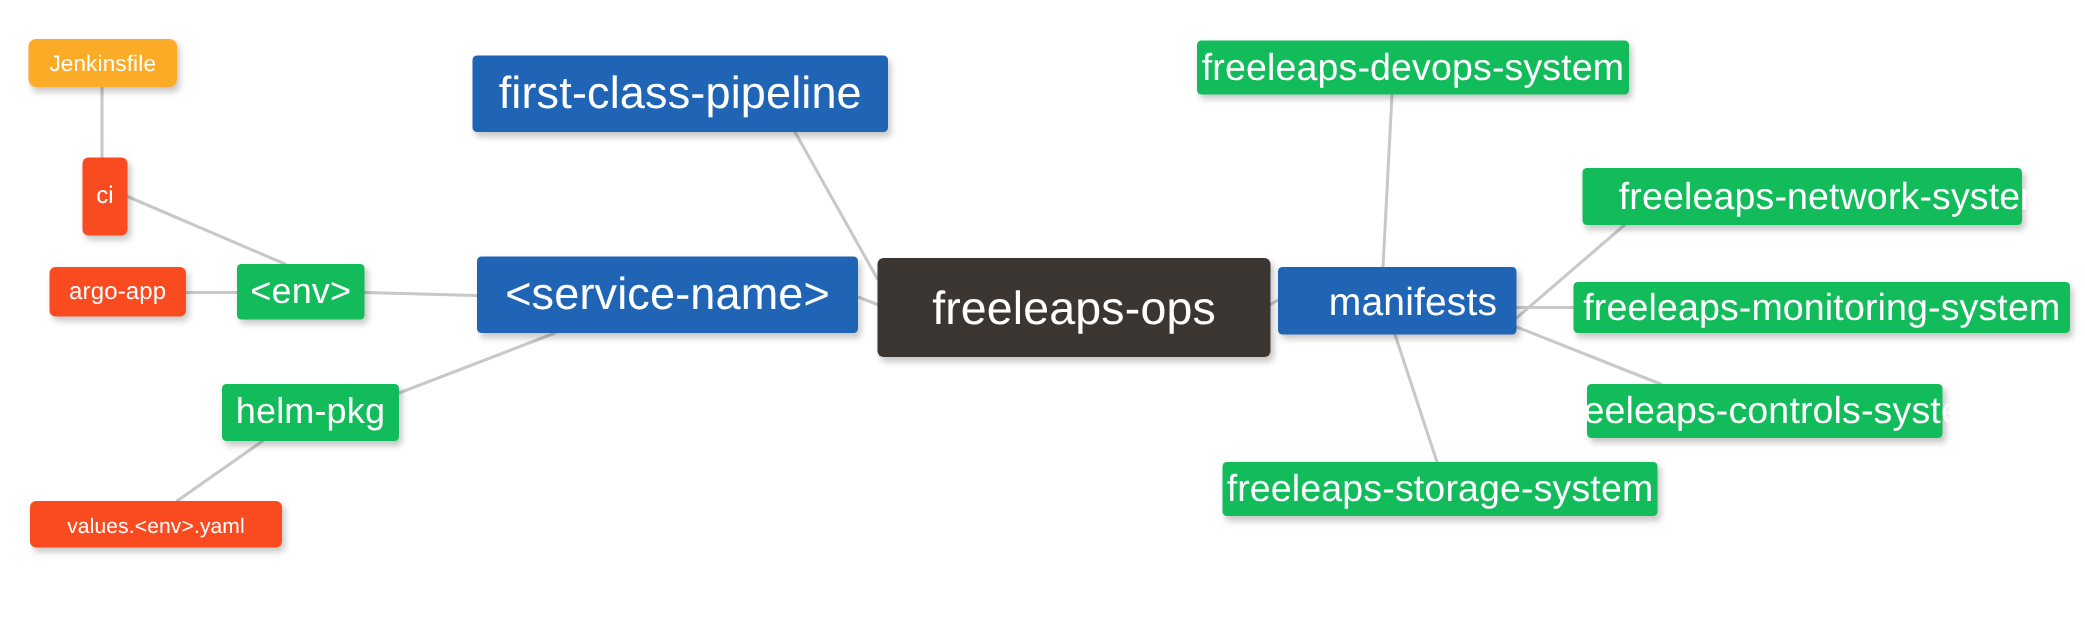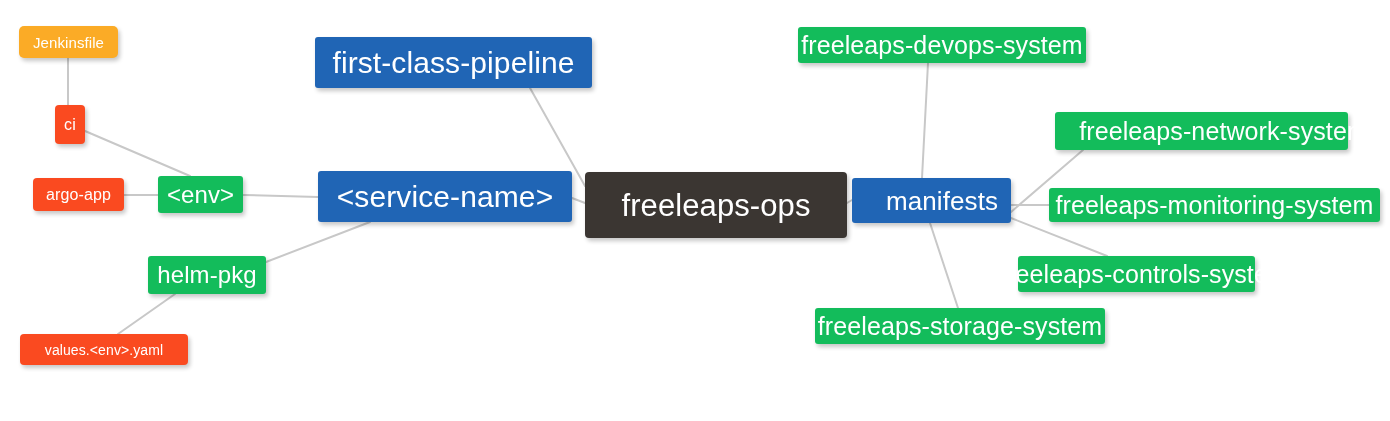--- a/index.html
+++ b/index.html
@@ -113,39 +113,39 @@
       </div>
       <div class="node n-green-mid" style="left: 158px; top: 176px; width: 85px; height: 37px;">
         <span>&lt;env&gt;</span>
       </div>
       <div class="node n-green-mid" style="left: 148px; top: 256px; width: 118px; height: 38px;">
         <span>helm-pkg</span>
       </div>
       <div class="node n-orange" style="left: 19px; top: 26px; width: 99px; height: 32px;">
         <span>Jenkinsfile</span>
       </div>
-      <div class="node n-red" style="left: 55px; top: 105px; width: 30px; height: 39px;">
+      <div class="node n-red" style="left: 55px; top: 105px; width: 30px; height: 52px;">
         <span>ci</span>
       </div>
       <div class="node n-red" style="left: 33px; top: 178px; width: 91px; height: 33px;">
         <span>argo-app</span>
       </div>
       <div class="node n-red-sm" style="left: 20px; top: 334px; width: 168px; height: 31px;">
         <span>values.&lt;env&gt;.yaml</span>
       </div>
       <div class="node n-green-lg" style="left: 798px; top: 27px; width: 288px; height: 36px;">
         <span>freeleaps-devops-system</span>
       </div>
       <div class="node n-green-lg" style="left: 1055px; top: 112px; width: 293px; height: 38px; padding-left: 44px;">
         <span>freeleaps-network-system</span>
       </div>
       <div class="node n-green-lg" style="left: 1049px; top: 188px; width: 331px; height: 34px;">
         <span>freeleaps-monitoring-system</span>
       </div>
-      <div class="node n-green-lg" style="left: 1018px; top: 256px; width: 237px; height: 36px; padding-left: 16px;">
+      <div class="node n-green-lg" style="left: 1058px; top: 256px; width: 237px; height: 36px; padding-left: 16px;">
         <span>freeleaps-controls-system</span>
       </div>
       <div class="node n-green-lg" style="left: 815px; top: 308px; width: 290px; height: 36px;">
         <span>freeleaps-storage-system</span>
       </div>
     </div>
 
 </div>
 
 </body></html>

